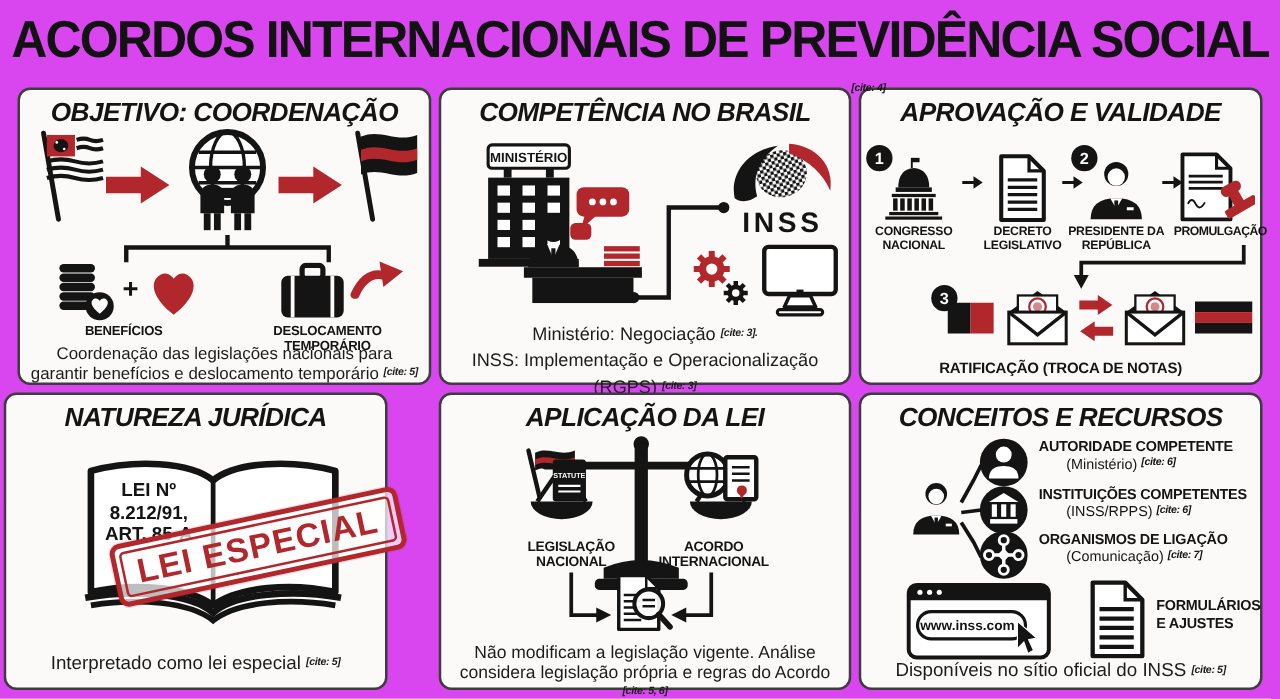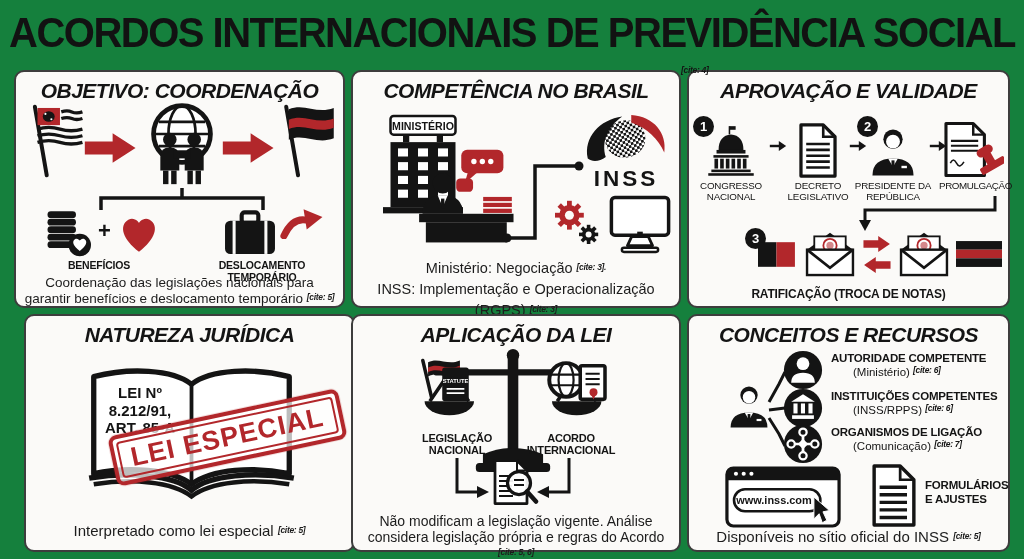--- a/index.html
+++ b/index.html
@@ -1,36 +1,36 @@
 <!DOCTYPE html>
 <html><head>
 <meta charset="utf-8">
 <style>
   html,body{margin:0;padding:0;background:#e8e6e1;font-family:"Liberation Sans",sans-serif;color:#141414;}
-  .canvas{position:relative;width:1024px;height:559px;background:#15803d;overflow:hidden;}
+  .canvas{position:relative;width:1024px;height:559px;background:#d946ef;overflow:hidden;}
   .abs{position:absolute;}
   .main-title{position:absolute;top:10px;left:0;width:100%;text-align:center;
     font-size:40px;font-weight:800;letter-spacing:-1.5px;color:#121212;transform:scaleY(1.04);}
   .panel{position:absolute;background:#fbfaf8;border:2.5px solid #3d3d3d;border-radius:10px;box-sizing:border-box;}
   .p1{left:14px;top:70px;width:331px;height:238px}
   .p2{left:351px;top:70px;width:330px;height:238px}
   .p3{left:687px;top:70px;width:323px;height:238px}
-  .p4{left:24px;top:314px;width:331px;height:238px}
+  .p4{left:3px;top:314px;width:307px;height:238px}
   .p5{left:351px;top:314px;width:330px;height:238px}
   .p6{left:687px;top:314px;width:323px;height:238px}
   .ptitle{position:absolute;top:7px;left:0;width:100%;text-align:center;font-size:21px;font-weight:800;letter-spacing:-0.5px;font-style:italic;}
   .caption{position:absolute;left:8px;right:8px;text-align:center;font-size:13.5px;line-height:1.16;color:#1c1c1c;}
   .caption b{font-weight:400;margin-top:48px;}
   .cite{font-size:8.5px;font-weight:700;position:relative;top:-3px;letter-spacing:-0.3px;white-space:nowrap;font-style:italic;}
   .slabel{position:absolute;text-align:center;font-size:10.5px;font-weight:800;line-height:1.12;letter-spacing:-0.2px;}
   .badge{position:absolute;width:21px;height:21px;border-radius:50%;background:#141414;color:#fff;
     font-weight:800;font-size:13px;display:flex;align-items:center;justify-content:center;}
   .step{position:absolute;top:48px;text-align:center;}
   .icobox{height:58px;display:flex;align-items:flex-end;justify-content:center;}
-  .steplabel{margin-top:3px;font-size:9.8px;font-weight:400;line-height:1.1;letter-spacing:-0.2px;}
+  .steplabel{margin-top:3px;font-size:9.8px;font-weight:700;line-height:1.1;letter-spacing:-0.2px;}
   .ratrow{position:absolute;left:64px;right:2px;top:152px;height:60px;display:flex;align-items:center;justify-content:center;gap:3px;}
   .arrcol{display:flex;flex-direction:column;gap:5px;align-items:center;}
   .flip{transform:rotate(180deg);}
   .booktext{position:absolute;left:66px;top:68px;width:96px;text-align:center;font-size:15px;font-weight:800;line-height:1.18;}
   .stamp{position:absolute;left:84px;top:96px;transform:rotate(-12deg);border:4px solid #b2272b;border-radius:8px;
     padding:3px;background:rgba(255,255,255,0.72);box-shadow:0 0 0 1px rgba(178,39,43,.15);}
   .stamp-inner{border:2.5px solid #b2272b;border-radius:4px;padding:1px 10px;font-size:27px;font-weight:800;color:#b2272b;letter-spacing:1px;white-space:nowrap;}
   .citem-title{font-size:11.5px;font-weight:800;line-height:1.2;letter-spacing:-0.2px;}
   .citem-sub{font-size:11.5px;line-height:1.2;margin-left:22px;}
   .plus{position:absolute;font-size:22px;font-weight:800;}

